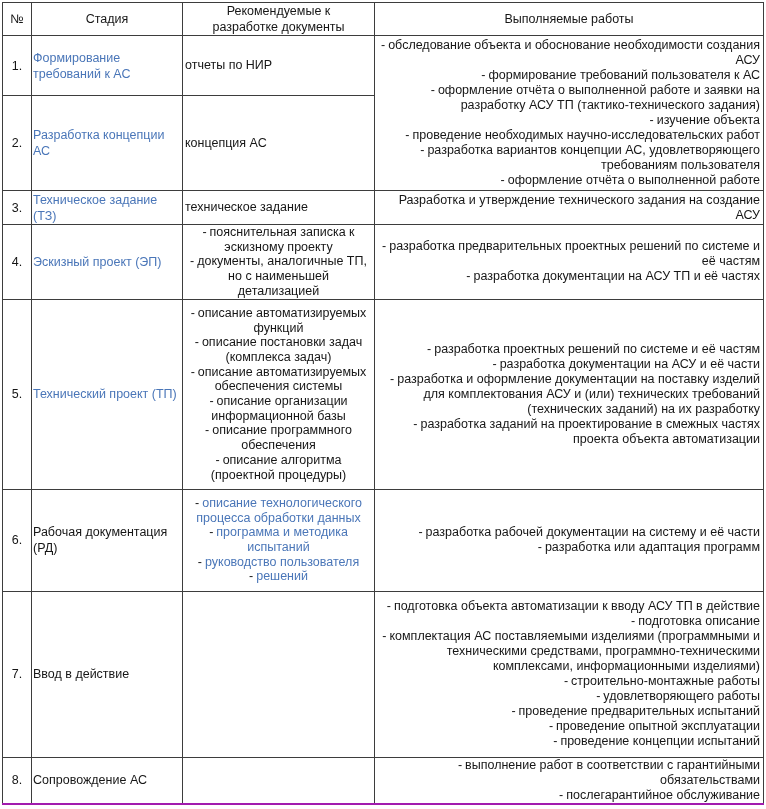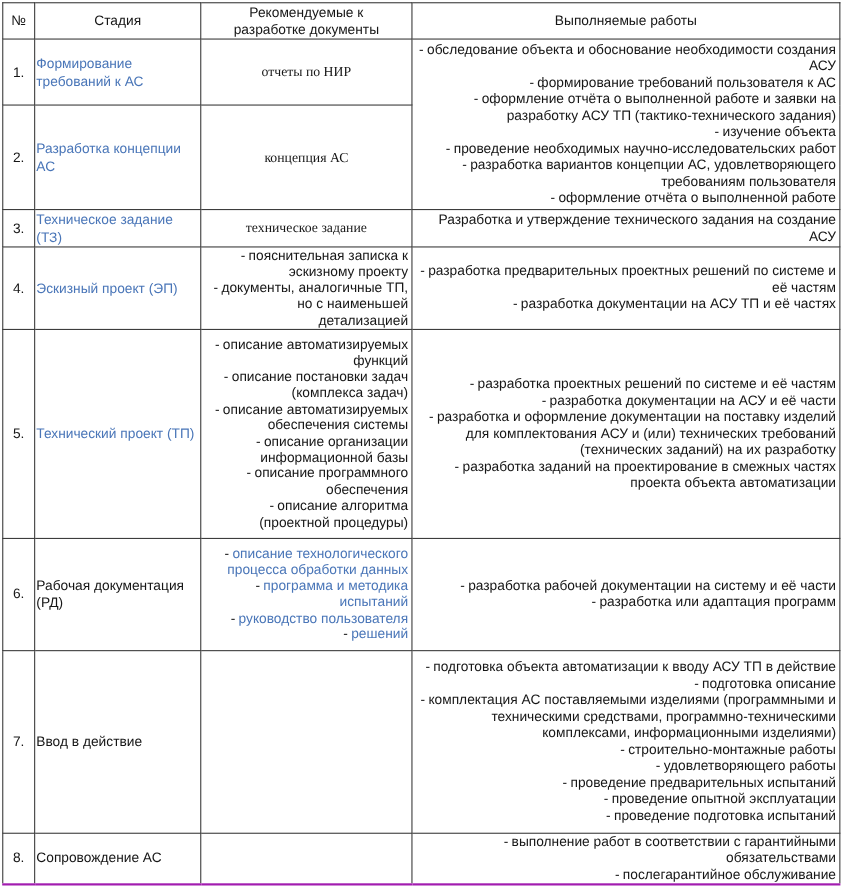--- a/index.html
+++ b/index.html
@@ -28,22 +28,22 @@
   tr.h-r8 td{border-bottom:2px solid #a21caf;}
   .c-head{
     font-weight:bold;text-align:center;vertical-align:middle;
     line-height:16px;white-space:pre-line;padding:0 2px;
   }
   .c-num{text-align:center;vertical-align:middle;padding:0;}
   .c-stage{
     text-align:left;vertical-align:middle;white-space:pre-line;
     line-height:16px;padding:0 1px;
   }
-  .c-docs-c{text-align:center;vertical-align:middle;padding:0 2px;line-height:15px;font-family:Liberation Serif, serif;}
-  .c-docs-l{text-align:right;vertical-align:middle;padding:0 3px;line-height:14.7px;}
+  .c-docs-c{vertical-align:middle;padding:0 2px;line-height:15px;}
+  .c-docs-l{text-align:center;vertical-align:middle;padding:0 3px;line-height:14.7px;}
   .c-works{text-align:right;vertical-align:middle;padding:0 3px;line-height:15px;}
   .li{display:block;}
   .dash{margin-right:3px;color:#161616;}
   .link{color:#4a76b8;cursor:pointer;text-decoration:none;}
 </style>
 </head>
 <body>
 
 <div class="page">
 <table class="stages">
@@ -149,21 +149,21 @@
     <td class="c-stage">Ввод в действие</td>
     <td class="c-docs-l"></td>
     <td class="c-works">
       <div class="li"><span class="dash">-</span><span>подготовка объекта автоматизации к вводу АСУ ТП в действие</span></div>
       <div class="li"><span class="dash">-</span><span>подготовка описание</span></div>
       <div class="li"><span class="dash">-</span><span>комплектация АС поставляемыми изделиями (программными и техническими средствами, программно-техническими комплексами, информационными изделиями)</span></div>
       <div class="li"><span class="dash">-</span><span>строительно-монтажные работы</span></div>
       <div class="li"><span class="dash">-</span><span>удовлетворяющего работы</span></div>
       <div class="li"><span class="dash">-</span><span>проведение предварительных испытаний</span></div>
       <div class="li"><span class="dash">-</span><span>проведение опытной эксплуатации</span></div>
-      <div class="li"><span class="dash">-</span><span>проведение подготовка испытаний</span></div>
+      <div class="li"><span class="dash">-</span><span>проведение концепции испытаний</span></div>
     </td>
   </tr>
 
   <tr class="h-r8">
     <td class="c-num">8.</td>
     <td class="c-stage">Сопровождение АС</td>
     <td class="c-docs-l"></td>
     <td class="c-works">
       <div class="li"><span class="dash">-</span><span>выполнение работ в соответствии с гарантийными обязательствами</span></div>
       <div class="li"><span class="dash">-</span><span>послегарантийное обслуживание</span></div>

